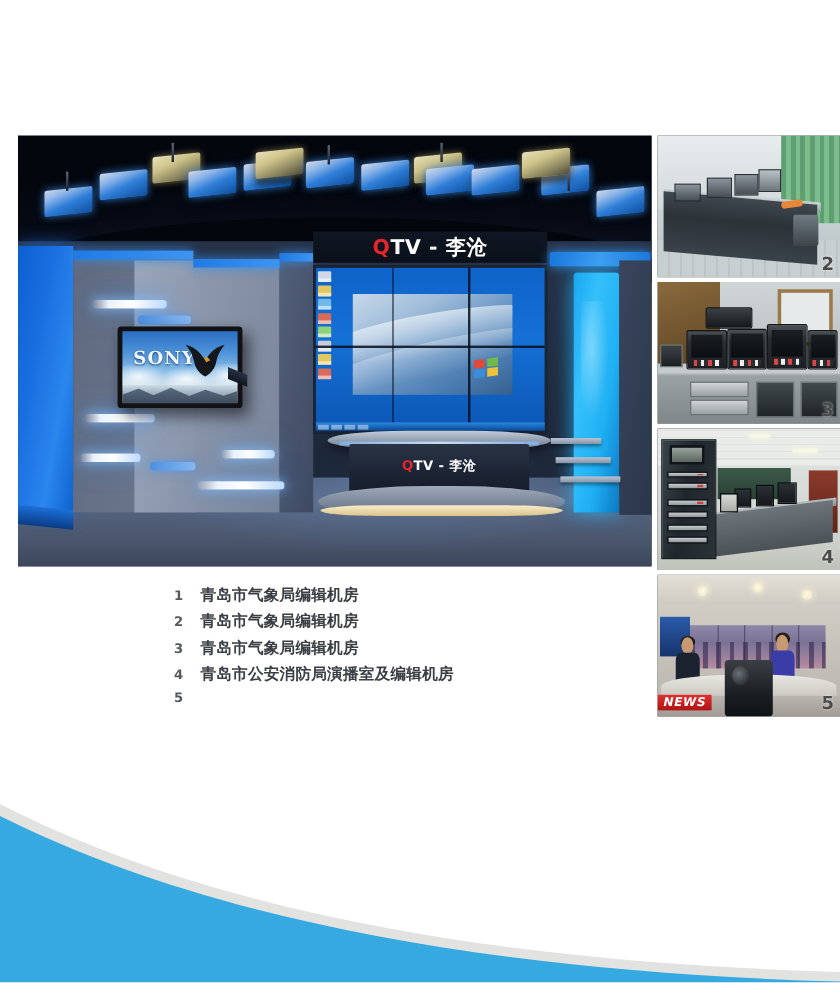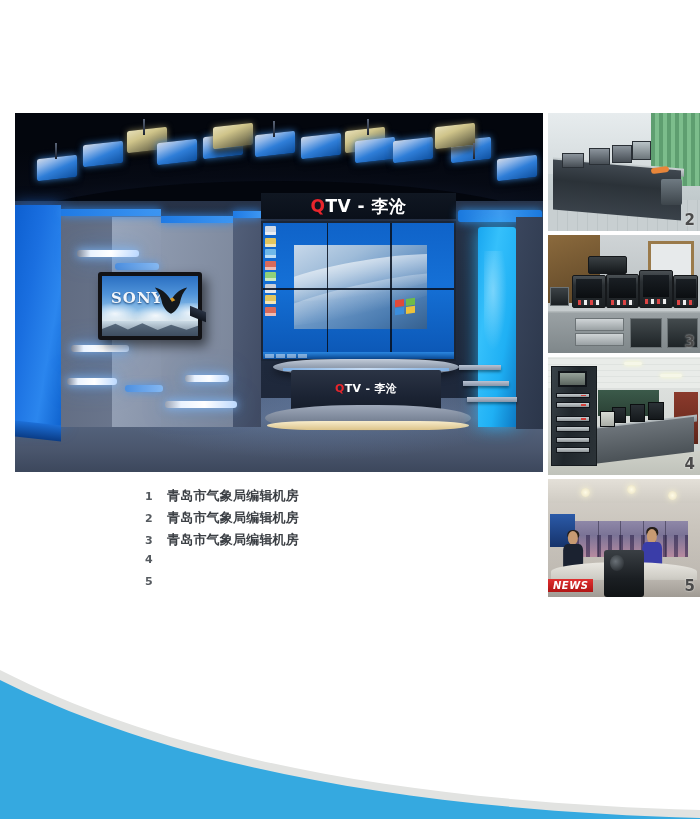--- a/index.html
+++ b/index.html
@@ -740,20 +740,21 @@
     <div class="caption-row">
       <div class="caption-num">2</div>
       <div class="caption-text">青岛市气象局编辑机房</div>
     </div>
     <div class="caption-row">
       <div class="caption-num">3</div>
       <div class="caption-text">青岛市气象局编辑机房</div>
     </div>
     <div class="caption-row">
       <div class="caption-num">4</div>
+      <div class="caption-text">青岛市公安消防局演播室及编辑机房</div>
     </div>
     <div class="caption-row">
       <div class="caption-num">5</div>
     </div>
   </div>
 
   <div id="footer-wave">
     <svg width="700" height="185" viewBox="0 0 700 185" preserveAspectRatio="none">
       <path d="M0,36 C180,128 420,168 700,176 L700,185 L0,185 Z" fill="#e2e3e1"></path>
       <path d="M0,46 C180,136 420,176 700,184 L700,185 L0,185 Z" fill="#35a9e0"></path>

